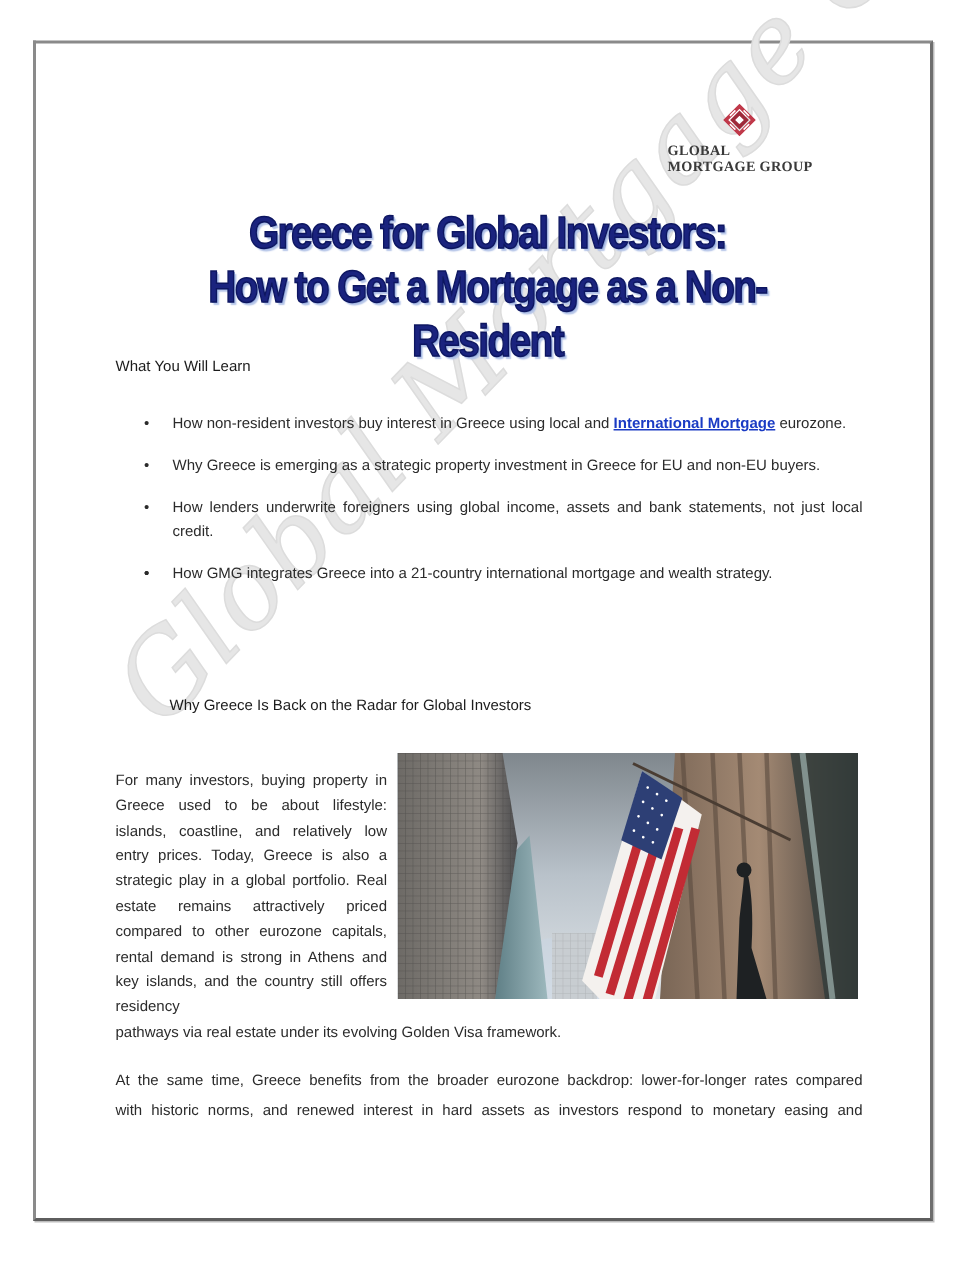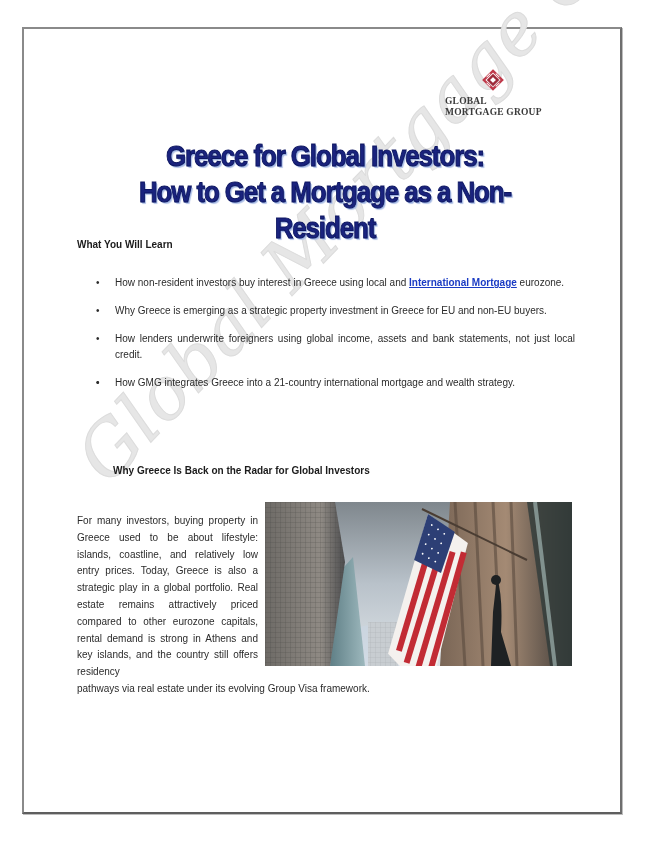--- a/index.html
+++ b/index.html
@@ -82,21 +82,21 @@
       letter-spacing: -1.2px;
       transform: scaleX(0.86);
       transform-origin: center top;
       -webkit-text-stroke: 1px #0d1660;
       text-shadow: 1px 1px 0 #8fa6d8, 2px 2px 1px #b4c4e8;
     }
     .title-line { display: block; }
     .h2 {
       position: absolute;
       left: 77px;
-      font-weight: bold;
+      font-weight: normal;
       font-size: 10px;
       color: #1b1b1b;
       z-index: 2;
     }
     .bullets {
       position: absolute;
       left: 92px;
       top: 275px;
       width: 483px;
       margin: 0;
@@ -221,21 +221,21 @@
   </li>
   <li>
     <span class="dot">•</span>
     <span>How GMG integrates Greece into a 21-country international mortgage and wealth strategy.</span>
   </li>
 </ul>
 
 <div class="h2" style="top:465px;margin-left:36px;">Why Greece Is Back on the Radar for Global Investors</div>
 
 <div class="intro-text">For many investors, buying property in Greece used to be about lifestyle: islands, coastline, and relatively low entry prices. Today, Greece is also a strategic play in a global portfolio. Real estate remains attractively priced compared to other eurozone capitals, rental demand is strong in Athens and key islands, and the country still offers residency</div>
-<div class="intro-last">pathways via real estate under its evolving Group Visa framework.</div>
+<div class="intro-last">pathways via real estate under its evolving Golden Visa framework.</div>
 
 <div class="photo" title="Skyscrapers with an American flag">
   <svg width="307" height="164" viewBox="0 0 307 164">
     <defs>
       <linearGradient id="sky" x1="0" y1="0" x2="0" y2="1">
         <stop offset="0" stop-color="#7f878d"></stop>
         <stop offset="0.5" stop-color="#b9c2ca"></stop>
         <stop offset="1" stop-color="#dfe4e8"></stop>
       </linearGradient>
       <linearGradient id="tower1" x1="0" y1="0" x2="1" y2="0">
@@ -292,13 +292,15 @@
           <circle cx="18" cy="36" r="0.9"></circle>
         <circle cx="3" cy="40" r="0.9"></circle>
           <circle cx="10" cy="43" r="0.9"></circle>
           <circle cx="17" cy="45" r="0.9"></circle>
       </g>
     </g>
   </svg>
 </div>
 
 <div class="para2">
+  <div>At the same time, Greece benefits from the broader eurozone backdrop: lower-for-longer rates compared</div>
+  <div>with historic norms, and renewed interest in hard assets as investors respond to monetary easing and</div>
 </div>
 
 </body></html>

